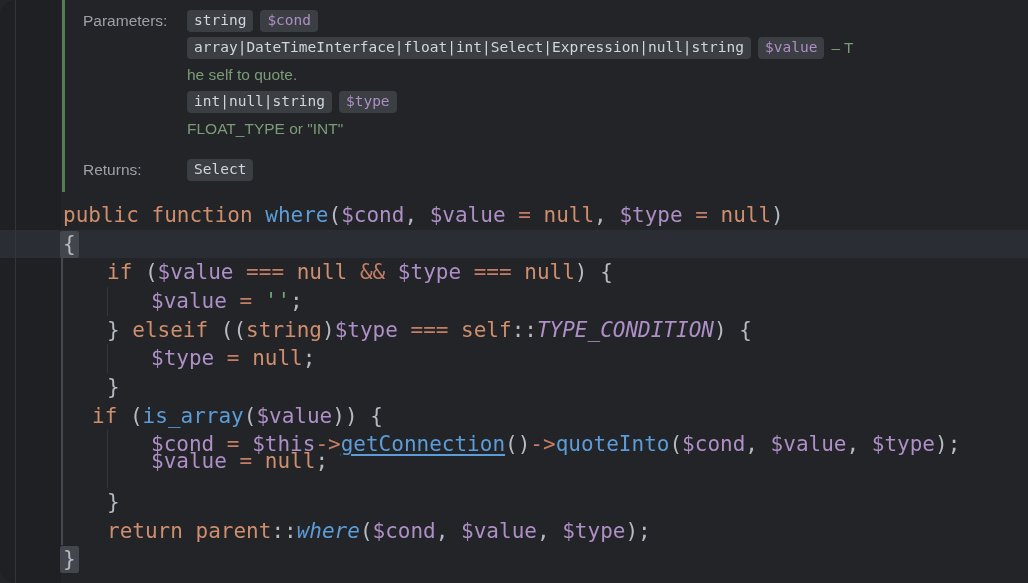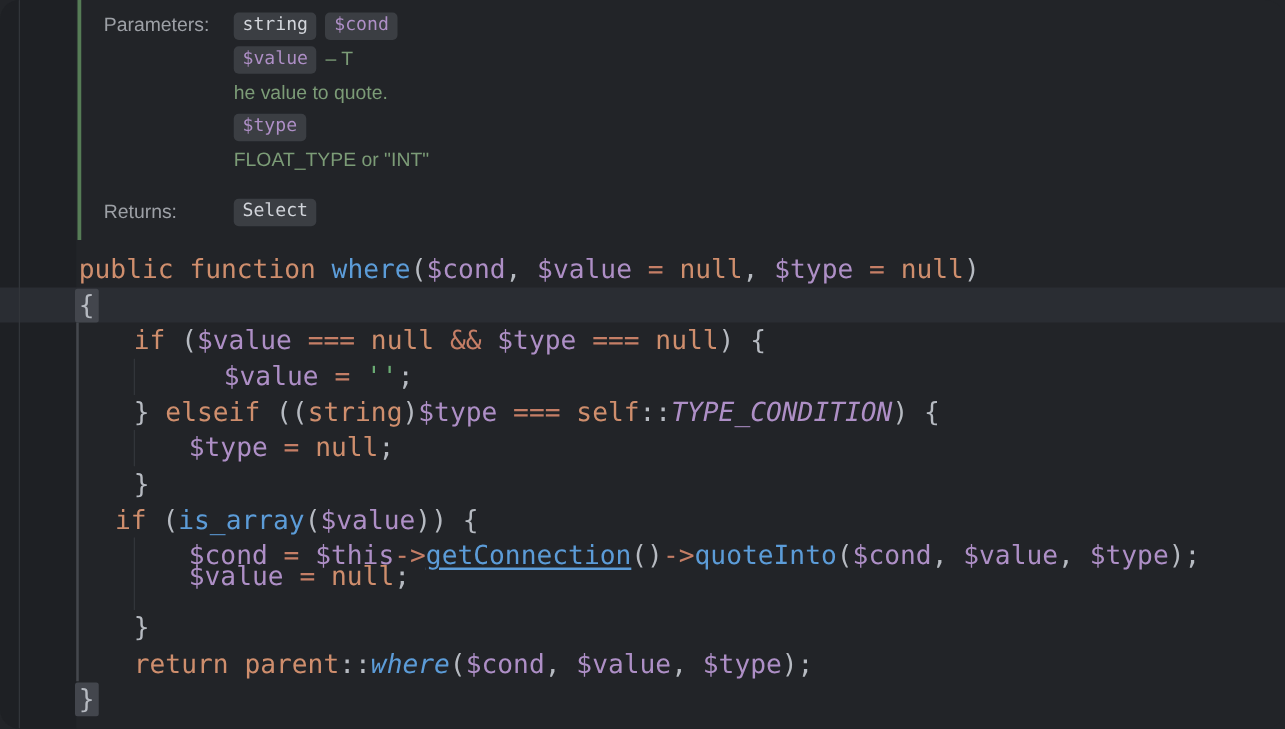--- a/index.html
+++ b/index.html
@@ -36,31 +36,31 @@
   <div class="band"></div>
   <div class="cur-line"></div>
   <div class="vguide" style="left:14.5px;top:0;height:583px;"></div>
   <div class="vguide active" style="left:61px;top:258.2px;height:287px;"></div>
   <div class="vguide" style="left:106.5px;top:286.9px;height:28.7px;"></div>
   <div class="vguide" style="left:106.5px;top:344.3px;height:28.7px;"></div>
   <div class="vguide" style="left:106.5px;top:430.4px;height:57.4px;"></div>
   <div class="doc-border"></div>
   <div id="doc">
       <div class="docrow" style="top: 7.5px;"><span class="doclabel">Parameters:</span><span class="chip">string</span><span class="chip var">$cond</span></div>
-      <div class="docrow" style="top: 34.5px;"><span class="doclabel"></span><span class="chip var">$value</span><span class="doctext">– T</span></div>
-      <div class="docrow" style="top: 61.5px;"><span class="doclabel"></span><span class="doctext">he value to quote.</span></div>
-      <div class="docrow" style="top: 88.5px;"><span class="doclabel"></span><span class="chip var">$type</span></div>
+      <div class="docrow" style="top: 34.5px;"><span class="doclabel"></span><span class="chip">array|DateTimeInterface|float|int|Select|Expression|null|string</span><span class="chip var">$value</span><span class="doctext">– T</span></div>
+      <div class="docrow" style="top: 61.5px;"><span class="doclabel"></span><span class="doctext">he self to quote.</span></div>
+      <div class="docrow" style="top: 88.5px;"><span class="doclabel"></span><span class="chip">int|null|string</span><span class="chip var">$type</span></div>
       <div class="docrow" style="top: 115.5px;"><span class="doclabel"></span><span class="doctext">FLOAT_TYPE or "INT"</span></div>
       <div class="docrow" style="top: 156.5px;"><span class="doclabel">Returns:</span><span class="chip">Select</span></div>
     </div>
   <div id="code">
       <div class="code-line" style="top: 200.8px; left: 63px;"><span class="tk-kw">public function </span><span class="tk-fn">where</span><span class="tk-pn">(</span><span class="tk-vr">$cond</span><span class="tk-pn">, </span><span class="tk-vr">$value </span><span class="tk-op">= </span><span class="tk-kw">null</span><span class="tk-pn">, </span><span class="tk-vr">$type </span><span class="tk-op">= </span><span class="tk-kw">null</span><span class="tk-pn">)</span></div>
       <div class="code-line" style="top: 229.5px; left: 63px;"><span class="tk-brkt">{</span></div>
       <div class="code-line" style="top: 258.2px; left: 107px;"><span class="tk-kw">if </span><span class="tk-pn">(</span><span class="tk-vr">$value </span><span class="tk-op">=== </span><span class="tk-kw">null </span><span class="tk-op">&amp;&amp; </span><span class="tk-vr">$type </span><span class="tk-op">=== </span><span class="tk-kw">null</span><span class="tk-pn">) {</span></div>
-      <div class="code-line" style="top: 286.9px; left: 151px; margin-left: 28px;"><span class="tk-vr">$value </span><span class="tk-op">= </span><span class="tk-st">''</span><span class="tk-pn">;</span></div>
+      <div class="code-line" style="top: 286.9px; left: 151px;"><span class="tk-vr">$value </span><span class="tk-op">= </span><span class="tk-st">''</span><span class="tk-pn">;</span></div>
       <div class="code-line" style="top: 315.6px; left: 107px;"><span class="tk-pn">} </span><span class="tk-kw">elseif </span><span class="tk-pn">((</span><span class="tk-kw">string</span><span class="tk-pn">)</span><span class="tk-vr">$type </span><span class="tk-op">=== </span><span class="tk-kw">self</span><span class="tk-pn">::</span><span class="tk-ctc">TYPE_CONDITION</span><span class="tk-pn">) {</span></div>
       <div class="code-line" style="top: 344.3px; left: 151px;"><span class="tk-vr">$type </span><span class="tk-op">= </span><span class="tk-kw">null</span><span class="tk-pn">;</span></div>
       <div class="code-line" style="top: 373px; left: 107px;"><span class="tk-pn">}</span></div>
       <div class="code-line" style="top: 401.7px; left: 92px;"><span class="tk-kw">if </span><span class="tk-pn">(</span><span class="tk-fn">is_array</span><span class="tk-pn">(</span><span class="tk-vr">$value</span><span class="tk-pn">)) {</span></div>
       <div class="code-line" style="top: 430.4px; left: 151px;"><span class="tk-vr">$cond </span><span class="tk-op">= </span><span class="tk-vr">$this</span><span class="tk-op">-&gt;</span><span class="tk-fnu">getConnection</span><span class="tk-pn">()</span><span class="tk-op">-&gt;</span><span class="tk-fn">quoteInto</span><span class="tk-pn">(</span><span class="tk-vr">$cond</span><span class="tk-pn">, </span><span class="tk-vr">$value</span><span class="tk-pn">, </span><span class="tk-vr">$type</span><span class="tk-pn">);</span></div>
       <div class="code-line" style="top: 447px; left: 151px;"><span class="tk-vr">$value </span><span class="tk-op">= </span><span class="tk-kw">null</span><span class="tk-pn">;</span></div>
       <div class="code-line" style="top: 487.8px; left: 107px;"><span class="tk-pn">}</span></div>
       <div class="code-line" style="top: 516.5px; left: 107px;"><span class="tk-kw">return </span><span class="tk-kw">parent</span><span class="tk-pn">::</span><span class="tk-fni">where</span><span class="tk-pn">(</span><span class="tk-vr">$cond</span><span class="tk-pn">, </span><span class="tk-vr">$value</span><span class="tk-pn">, </span><span class="tk-vr">$type</span><span class="tk-pn">);</span></div>
       <div class="code-line" style="top: 545.2px; left: 63px;"><span class="tk-brkt">}</span></div>
     </div>

